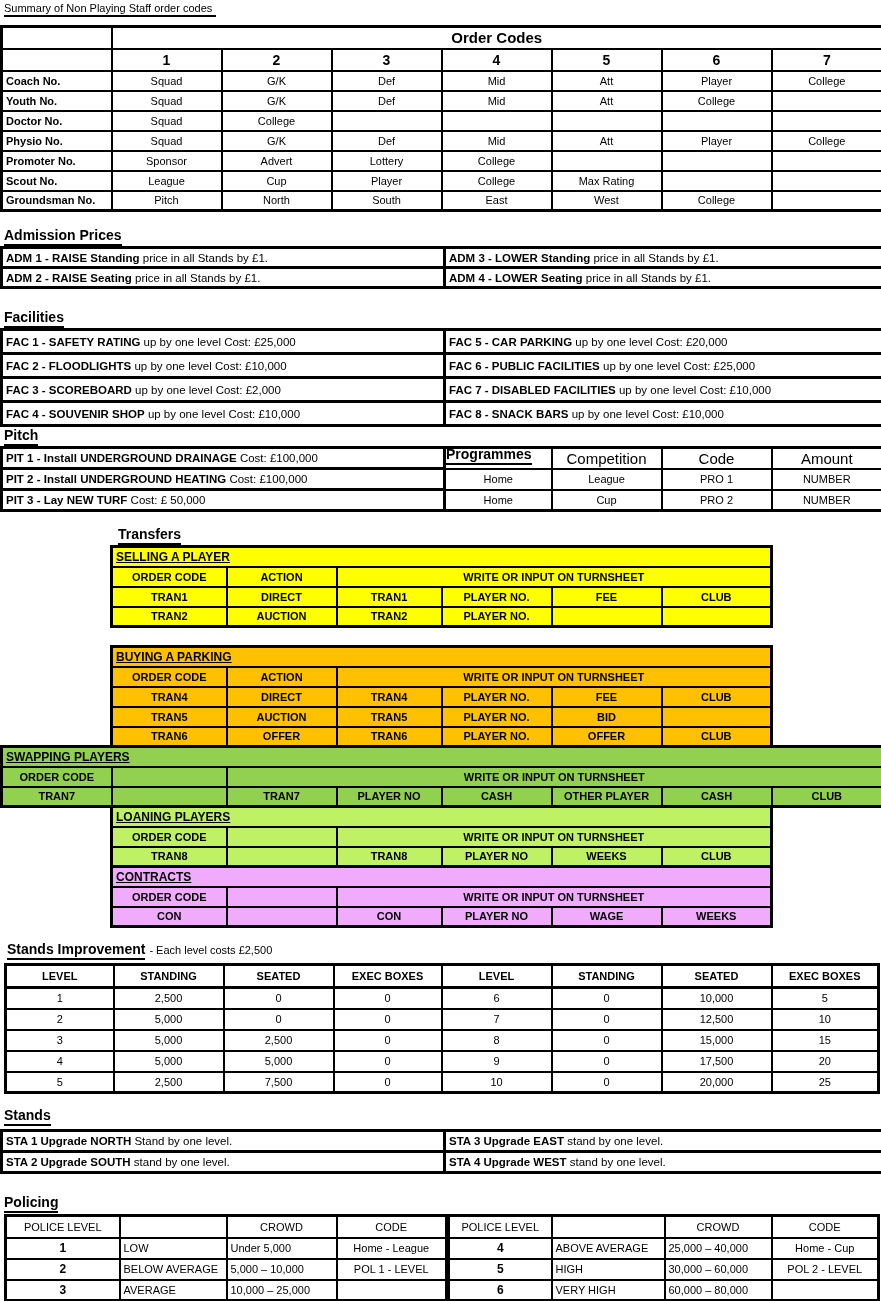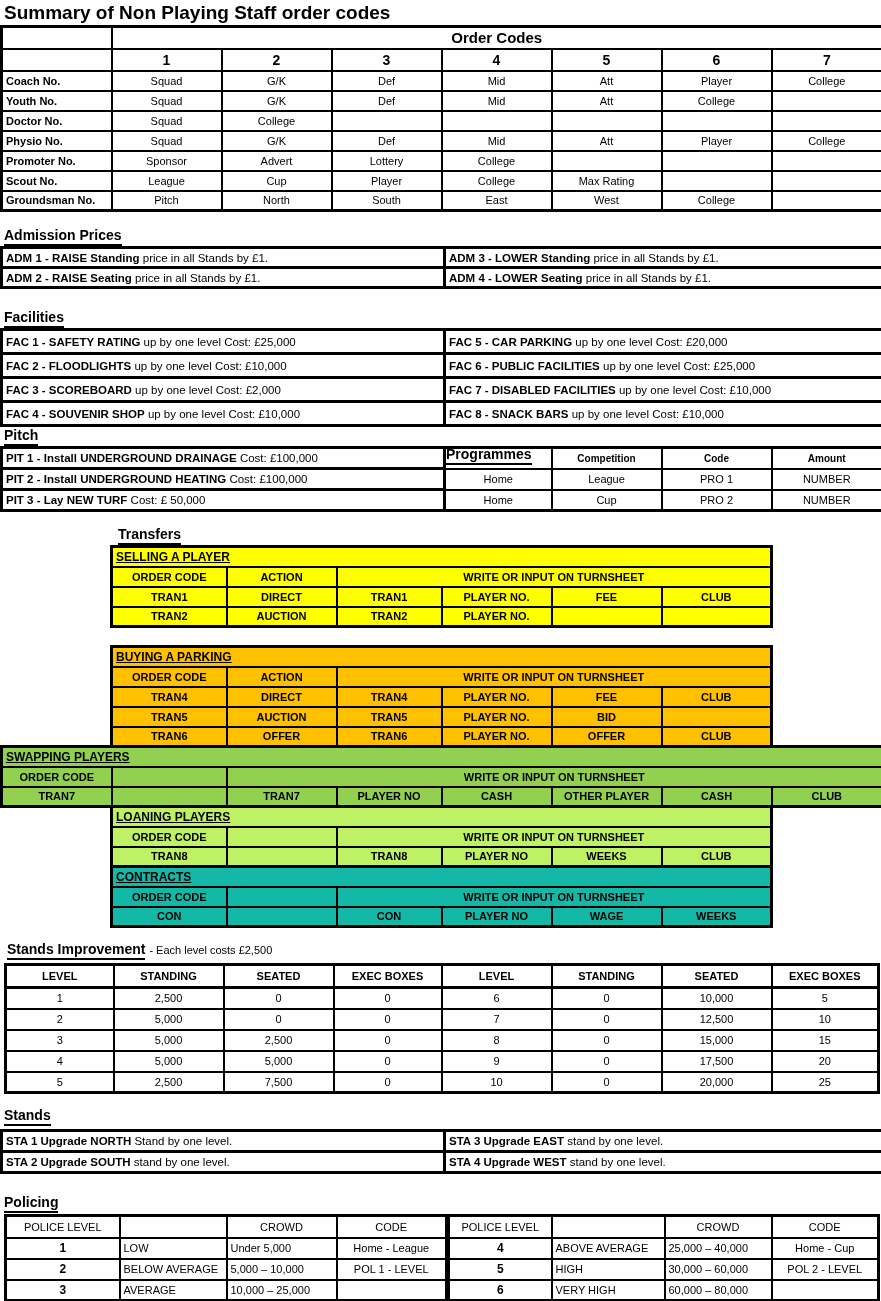--- a/index.html
+++ b/index.html
@@ -1,46 +1,46 @@
 <!DOCTYPE html>
 <html><head>
 <meta charset="utf-8">
 <style>
   html,body{margin:0;padding:0;background:#fff}
   .page{position:relative;width:881px;height:1301px;background:#fff;color:#000;
         font-family:"Liberation Sans",sans-serif;overflow:hidden}
-  .title{position:absolute;left:4px;top:2px;font-size:19px;font-weight:bold;
+  .title{position:absolute;left:4px;top:2px;font-size:11px;font-weight:normal;
          border-bottom:2px solid #000;padding:0 4px 1px 0;white-space:nowrap}
   .hd{position:absolute;font-weight:bold;font-size:14px;white-space:nowrap}
   .hd .u{display:inline-block;border-bottom:2px solid #000;padding-bottom:1px}
   .hd .sfx{font-size:11px;font-weight:normal}
   table.t{position:absolute;border-collapse:collapse;table-layout:fixed;border:3px solid #000}
   .t td{border:2px solid #000;font-size:11px;padding:0;margin:0;overflow:hidden;
         white-space:nowrap;vertical-align:middle}
   tr.h20{height:20px} tr.h21{height:21px} tr.h22{height:22px} tr.h23{height:23px} tr.h24{height:24px}
   
   .oc td{text-align:center}
   .oc td.sp{font-size:15px;font-weight:bold}
   .oc tr.nums td{font-size:14px;font-weight:bold}
   .oc td.lbl{text-align:left;font-weight:bold;padding-left:3px;font-size:11px}
   
   .lst td{border-width:3px;text-align:left;padding-left:3px;font-size:11.5px}
   .b{font-weight:bold}
   
   .pr td{text-align:center}
-  .pr tr.hr td{font-weight:bold;font-size:10px}
+  .pr tr.hr td{font-weight:normal;font-size:15px}
   
   .tf td{text-align:center;font-weight:bold}
   .tf td.bn{text-align:left;padding-left:3px;font-size:12px}
   .tf td.bn span{text-decoration:underline}
   .y td{background:#FFFF00}
   .o td{background:#FFC000}
   .g td{background:#92D050}
   .bl td{background:#bef264}
-  .ct td{background:#14b8a6}
+  .ct td{background:#f0abfc}
   
   .si td{text-align:center}
   .si tr.hr td{font-weight:bold;border-bottom:3px solid #000}
   
   .po td{text-align:center}
   .po tr.hr td{font-weight:normal}
   .po td.num{font-weight:bold;font-size:12px}
   .po td.l{text-align:left;padding-left:3px}
 </style>
 </head>

